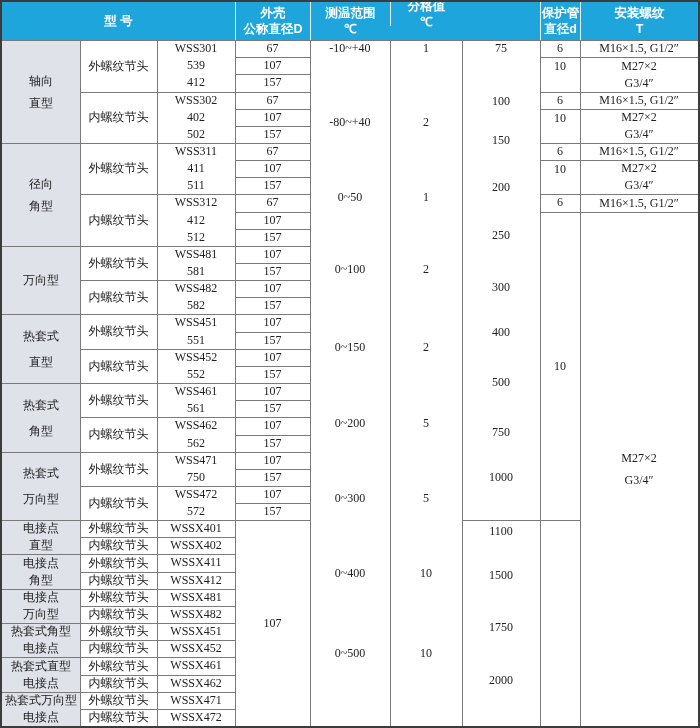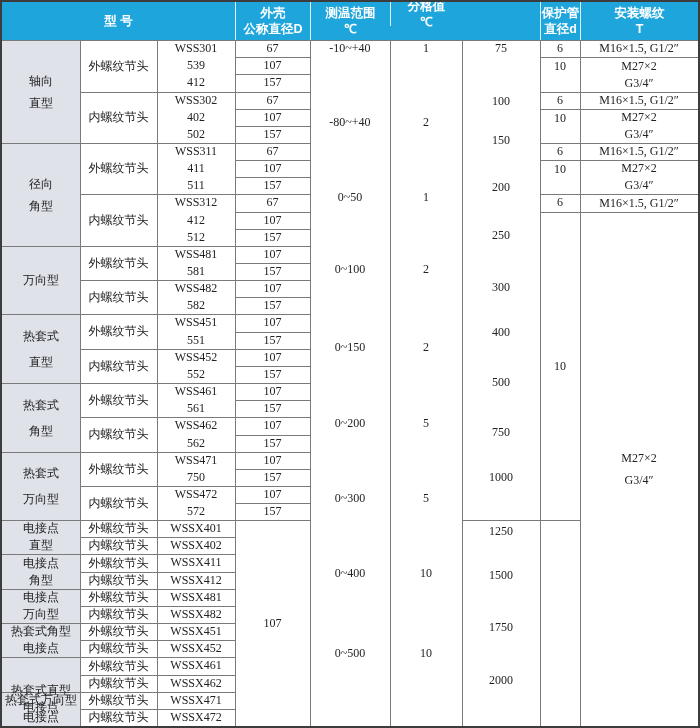--- a/index.html
+++ b/index.html
@@ -151,21 +151,21 @@
       <span>角型</span>
   </div>
   <div class="c col t1 lab" style="top:587px;height:34px">
     <span>电接点</span>
       <span>万向型</span>
   </div>
   <div class="c col t1 lab" style="top:621px;height:34px">
     <span>热套式角型</span>
       <span>电接点</span>
   </div>
-  <div class="c col t1 lab" style="top:679px;height:35px">
+  <div class="c col t1 lab" style="top:655px;height:35px">
     <span>热套式直型</span>
       <span>电接点</span>
   </div>
   <div class="c col t1 lab" style="top:690px;height:34px">
     <span>热套式万向型</span>
       <span>电接点</span>
   </div>
 
   <div class="c j" style="top:38px;height:52px">外螺纹节头</div>
   <div class="c j" style="top:90px;height:51px">内螺纹节头</div>
@@ -286,21 +286,21 @@
   <div class="c ln" style="top:38px">75</div>
   <div class="c ln" style="top:91px">100</div>
   <div class="c ln" style="top:130px">150</div>
   <div class="c ln" style="top:177px">200</div>
   <div class="c ln" style="top:225px">250</div>
   <div class="c ln" style="top:277px">300</div>
   <div class="c ln" style="top:322px">400</div>
   <div class="c ln" style="top:372px">500</div>
   <div class="c ln" style="top:422px">750</div>
   <div class="c ln" style="top:467px">1000</div>
-  <div class="c ln" style="top:521px">1250</div>
+  <div class="c ln" style="top:521px">1100</div>
   <div class="c ln" style="top:565px">1500</div>
   <div class="c ln" style="top:617px">1750</div>
   <div class="c ln" style="top:670px">2000</div>
 
   <div class="c pd" style="top:38px">6</div>
   <div class="c pd" style="top:56px">10</div>
   <div class="c pd" style="top:90px">6</div>
   <div class="c pd" style="top:108px">10</div>
   <div class="c pd" style="top:141px">6</div>
   <div class="c pd" style="top:159px">10</div>

